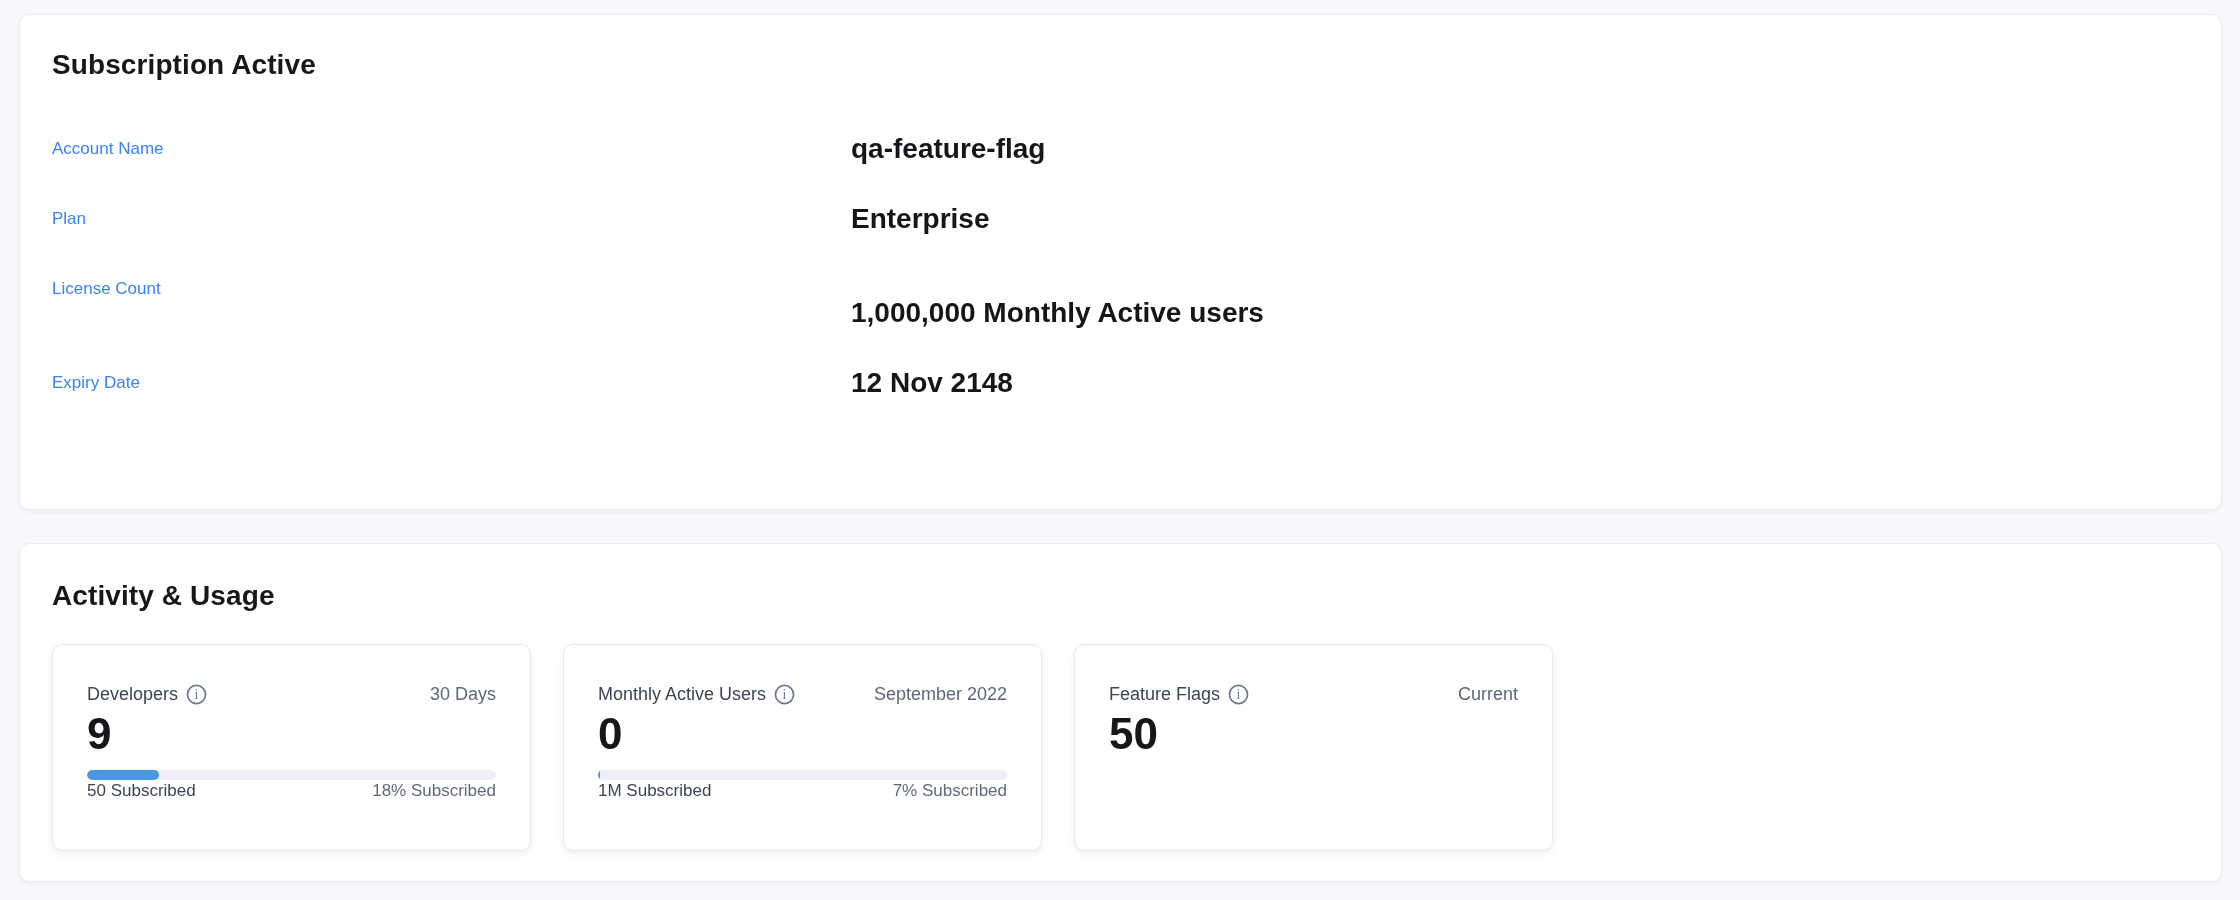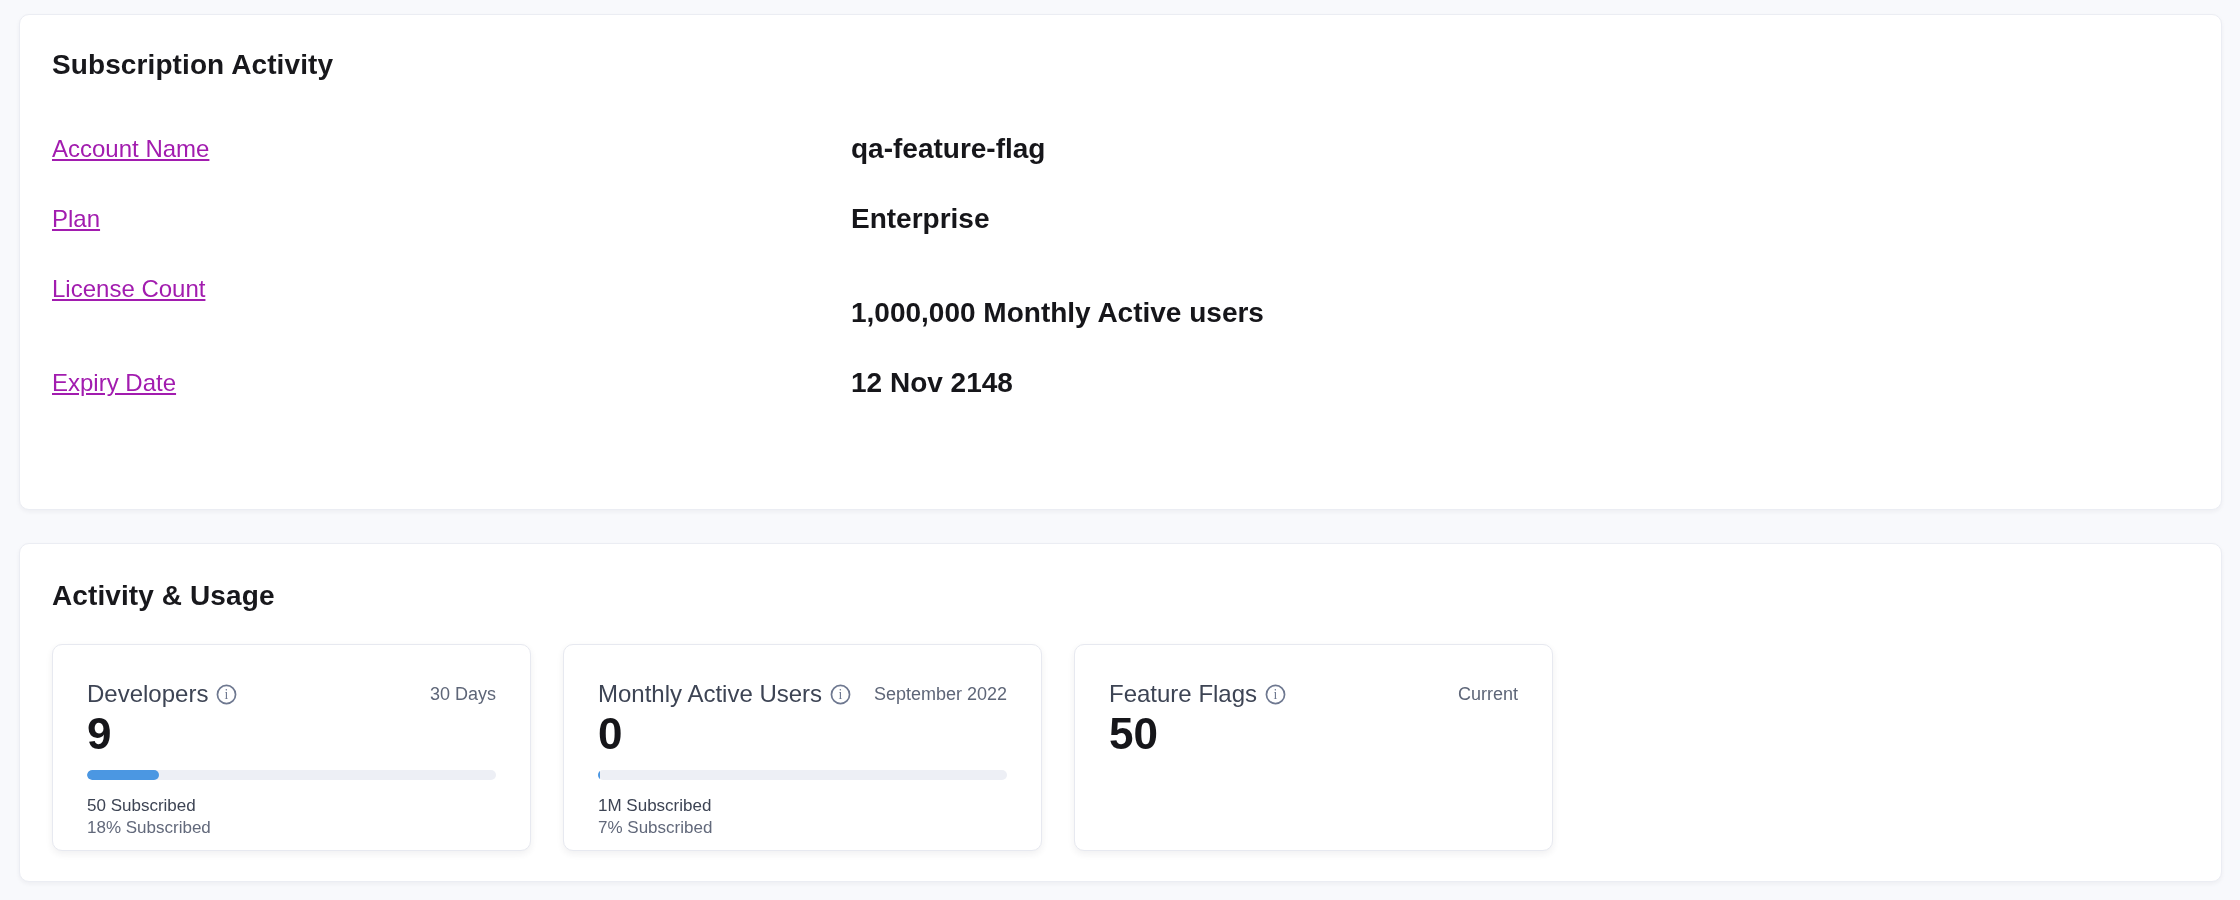--- a/index.html
+++ b/index.html
@@ -26,21 +26,21 @@
   .card-title {
     font-size: 28px; line-height: 36px; font-weight: 600;
     color: #18181c; letter-spacing: 0.1px;
   }
 
   
   .details { margin-top: 52px; }
   .detail-row { display: flex; align-items: flex-start; margin-bottom: 42px; }
   .detail-label {
     flex: 0 0 799px;
-    font-size: 24px; line-height: 28px; color: #a21caf; text-decoration: underline;
+    font-size: 17px; line-height: 28px; color: #3b82f6;
   }
   .detail-value {
     font-size: 28px; line-height: 28px; font-weight: 600; color: #16161a;
   }
   .detail-value .second-line { margin-top: 24px; }
 
   
   .mini-row { display: flex; gap: 32px; margin-top: 30px; }
   .mini-card {
     width: 479px; height: 207px;
@@ -48,49 +48,49 @@
     border: 1px solid #e7e9f0;
     border-radius: 10px;
     box-shadow: 0 3px 7px rgba(40,44,60,0.07);
     padding: 36px 34px 0 34px;
   }
   .mini-header {
     display: flex; justify-content: space-between; align-items: center;
     line-height: 26px;
   }
   .mini-label-wrap { display: flex; align-items: center; gap: 8px; }
-  .mini-label { font-size: 24px; color: #3d4454; }
+  .mini-label { font-size: 18px; color: #3d4454; }
   .mini-period { font-size: 18px; color: #5e6678; }
   .info-icon { display: inline-flex; cursor: pointer; }
   .mini-number {
     margin-top: 4px;
     font-size: 44px; line-height: 46px; font-weight: 700; color: #16161a;
   }
   .progress-track {
     margin-top: 13px; height: 10px; width: 100%;
     background: #edeff5; border-radius: 5px; overflow: hidden;
   }
   .progress-fill {
     height: 100%; border-radius: 5px;
     background: #4b97e2; min-width: 2px;
   }
   .mini-footer {
     display: flex; justify-content: space-between;
-    margin-top: 15px; line-height: 22px; font-size: 17px; flex-direction: column;
+    line-height: 22px; font-size: 17px;
   }
   .footer-left  { color: #3d4454; }
   .footer-right { color: #62697b; }
 </style>
 </head>
 <body>
 
 <div class="page">
 
   <section class="card subscription">
-    <h2 class="card-title">Subscription Activity</h2>
+    <h2 class="card-title">Subscription Active</h2>
 
     <div class="details">
 
       <div class="detail-row">
         <div class="detail-label">Account Name</div>
         <div class="detail-value">qa-feature-flag</div>
       </div>
 
       <div class="detail-row">
         <div class="detail-label">Plan</div>

